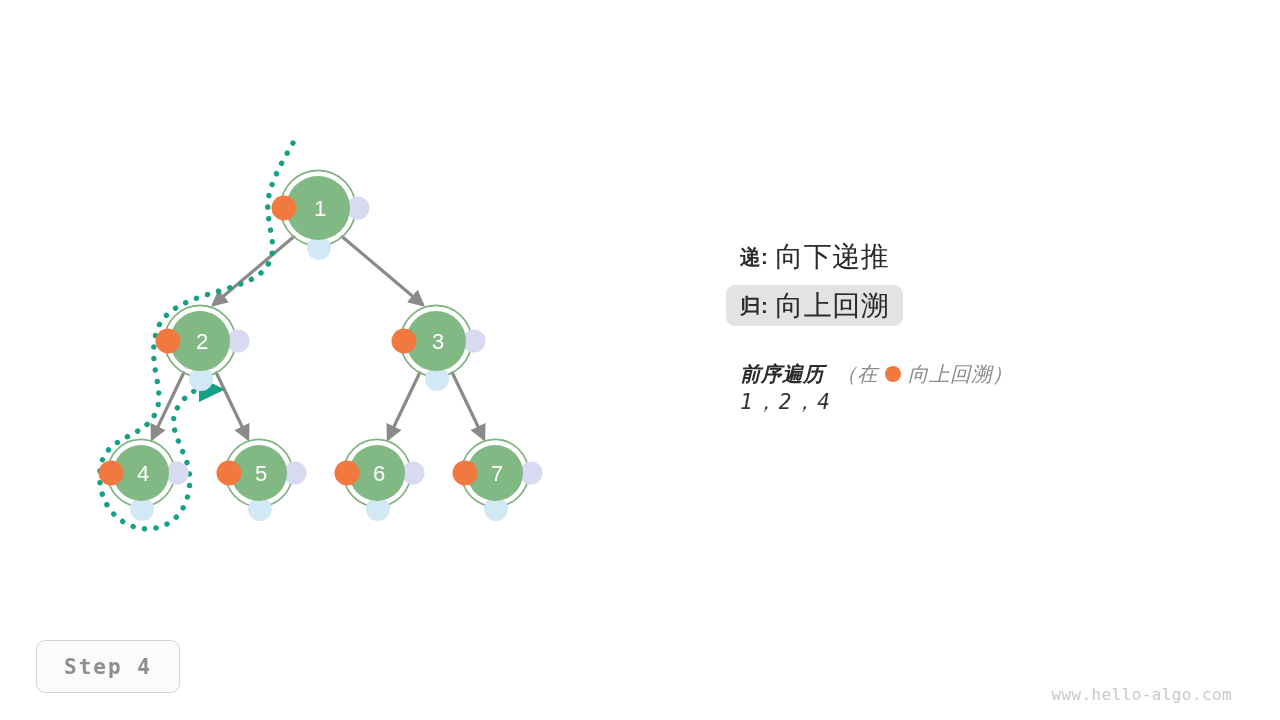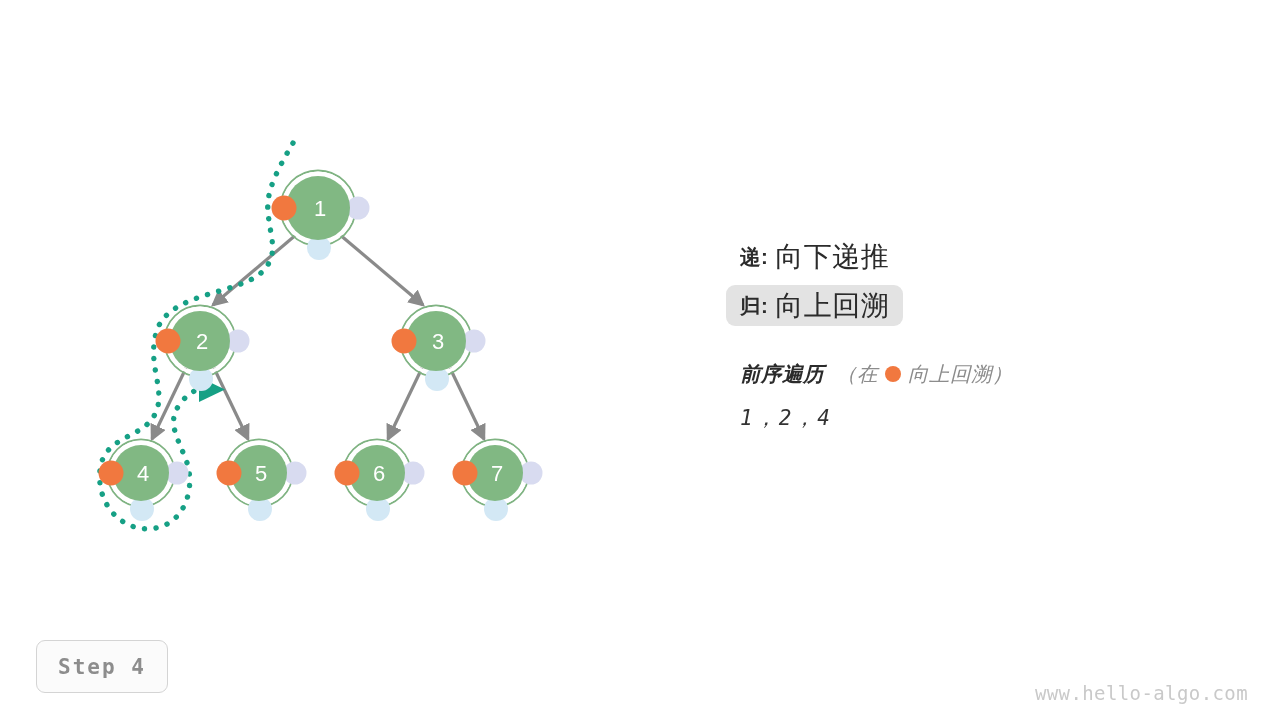--- a/index.html
+++ b/index.html
@@ -84,55 +84,54 @@
   .legend-dot {
     display: inline-block;
     width: 16px;
     height: 16px;
     border-radius: 50%;
     background: #f1783f;
     margin: 0 7px;
     vertical-align: middle;
   }
   .traversal-values {
-    margin-top: 16px;
     font-family: "DejaVu Sans Mono", "Liberation Mono", monospace;
     font-size: 21px;
     color: #333333;
     letter-spacing: 2.5px;
   }
 
   
   .step-badge {
     position: absolute;
     left: 36px;
     top: 640px;
-    width: 132px;
+    width: 144px;
     height: 53px;
     border: 1.4px solid #d4d4d4;
     border-radius: 9px;
     background: #fbfbfb;
     display: flex;
     align-items: center;
     justify-content: center;
     font-family: "DejaVu Sans Mono", "Liberation Mono", monospace;
     font-size: 21px;
     font-weight: bold;
     color: #8d8d8d;
     letter-spacing: 2px;
     box-sizing: border-box;
   }
 
   
   .watermark {
     position: absolute;
-    right: 32px;
+    right: 48px;
     bottom: 16px;
     font-family: "DejaVu Sans Mono", "Liberation Mono", monospace;
-    font-size: 19px;
+    font-size: 16px;
     color: #c9c9c9;
     letter-spacing: 0.4px;
   }
 </style>
 </head>
 <body>
 
 <svg id="tree-canvas" viewBox="0 0 1280 720" xmlns="http://www.w3.org/2000/svg">
   <defs>
     <marker id="arrowGray" viewBox="0 0 10 10" refX="8.4" refY="5" markerWidth="5.2" markerHeight="5.2" orient="auto-start-reverse">

